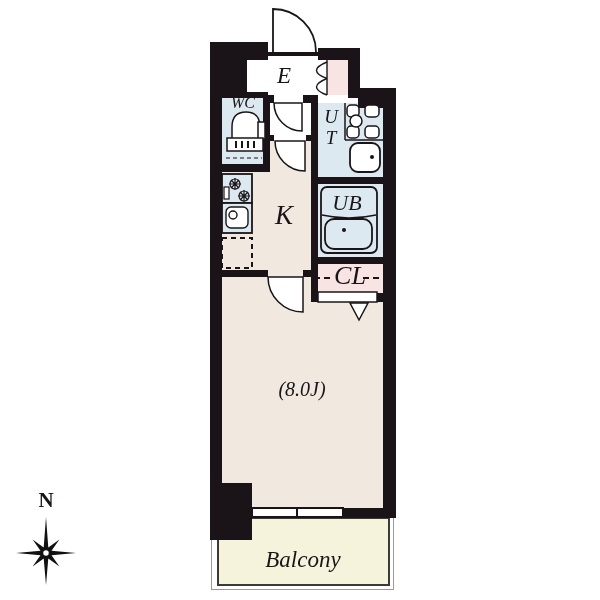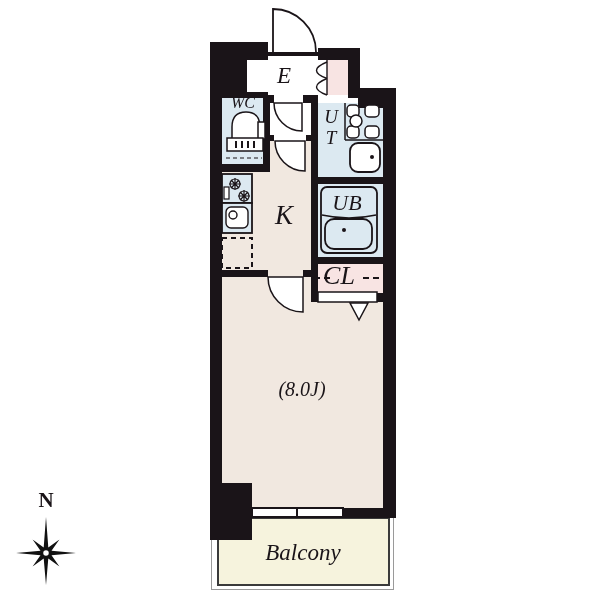--- a/index.html
+++ b/index.html
@@ -15,21 +15,21 @@
   #fixtures{position:absolute;left:0;top:0;z-index:4;}
   .lbl{position:absolute;z-index:5;font-style:italic;white-space:nowrap;transform:translateX(-50%);}
   .lbl-e{font-size:23px;}
   .lbl-wc{font-size:16px;}
   .lbl-ut{font-size:19px;line-height:21px;text-align:center;}
   .lbl-ub{font-size:22px;}
   .lbl-k{font-size:27px;}
   .lbl-cl{font-size:26px;}
   .lbl-bed{font-size:24px;text-align:center;line-height:26px;}
   .lbl-bed .sub{font-size:20px;}
-  .lbl-bal{font-size:23px;}
+  .lbl-bal{font-size:23px;margin-top:7px;}
   .lbl-n{font-size:21px;font-style:normal;font-weight:700;}
   .bal-outer{position:absolute;left:211px;top:514px;width:181px;height:74px;
              border:1px solid #9a9a9a;z-index:1;}
   .bal-inner{position:absolute;left:217px;top:517px;width:169px;height:65px;
              border:2px solid #3a3a3a;z-index:1;}
 </style>
 </head>
 <body>
 
 <div id="canvas">
@@ -170,19 +170,19 @@
 
   <div class="lbl lbl-n" style="left:46px;top:488px;">N</div>
   <div class="lbl lbl-e" style="left:284px;top:63px;">E</div>
   <div class="lbl lbl-wc" style="left:243px;top:94px;">WC</div>
   <div class="lbl lbl-ut" style="left:331px;top:106px;">
     <span style="display:block;">U</span>
     <span style="display:block;">T</span>
   </div>
   <div class="lbl lbl-ub" style="left:347px;top:190px;">UB</div>
   <div class="lbl lbl-k" style="left:284px;top:200px;">K</div>
-  <div class="lbl lbl-cl" style="left:339px;top:261px;text-align:right;">CL</div>
+  <div class="lbl lbl-cl" style="left:350px;top:261px;text-align:right;">CL</div>
   <div class="lbl lbl-bed" style="left:302px;top:376px;">
     <span style="display:block;" class="sub">(8.0J)</span>
   </div>
   <div class="lbl lbl-bal" style="left:303px;top:540px;">Balcony</div>
 
 </div>
 
 </body></html>

